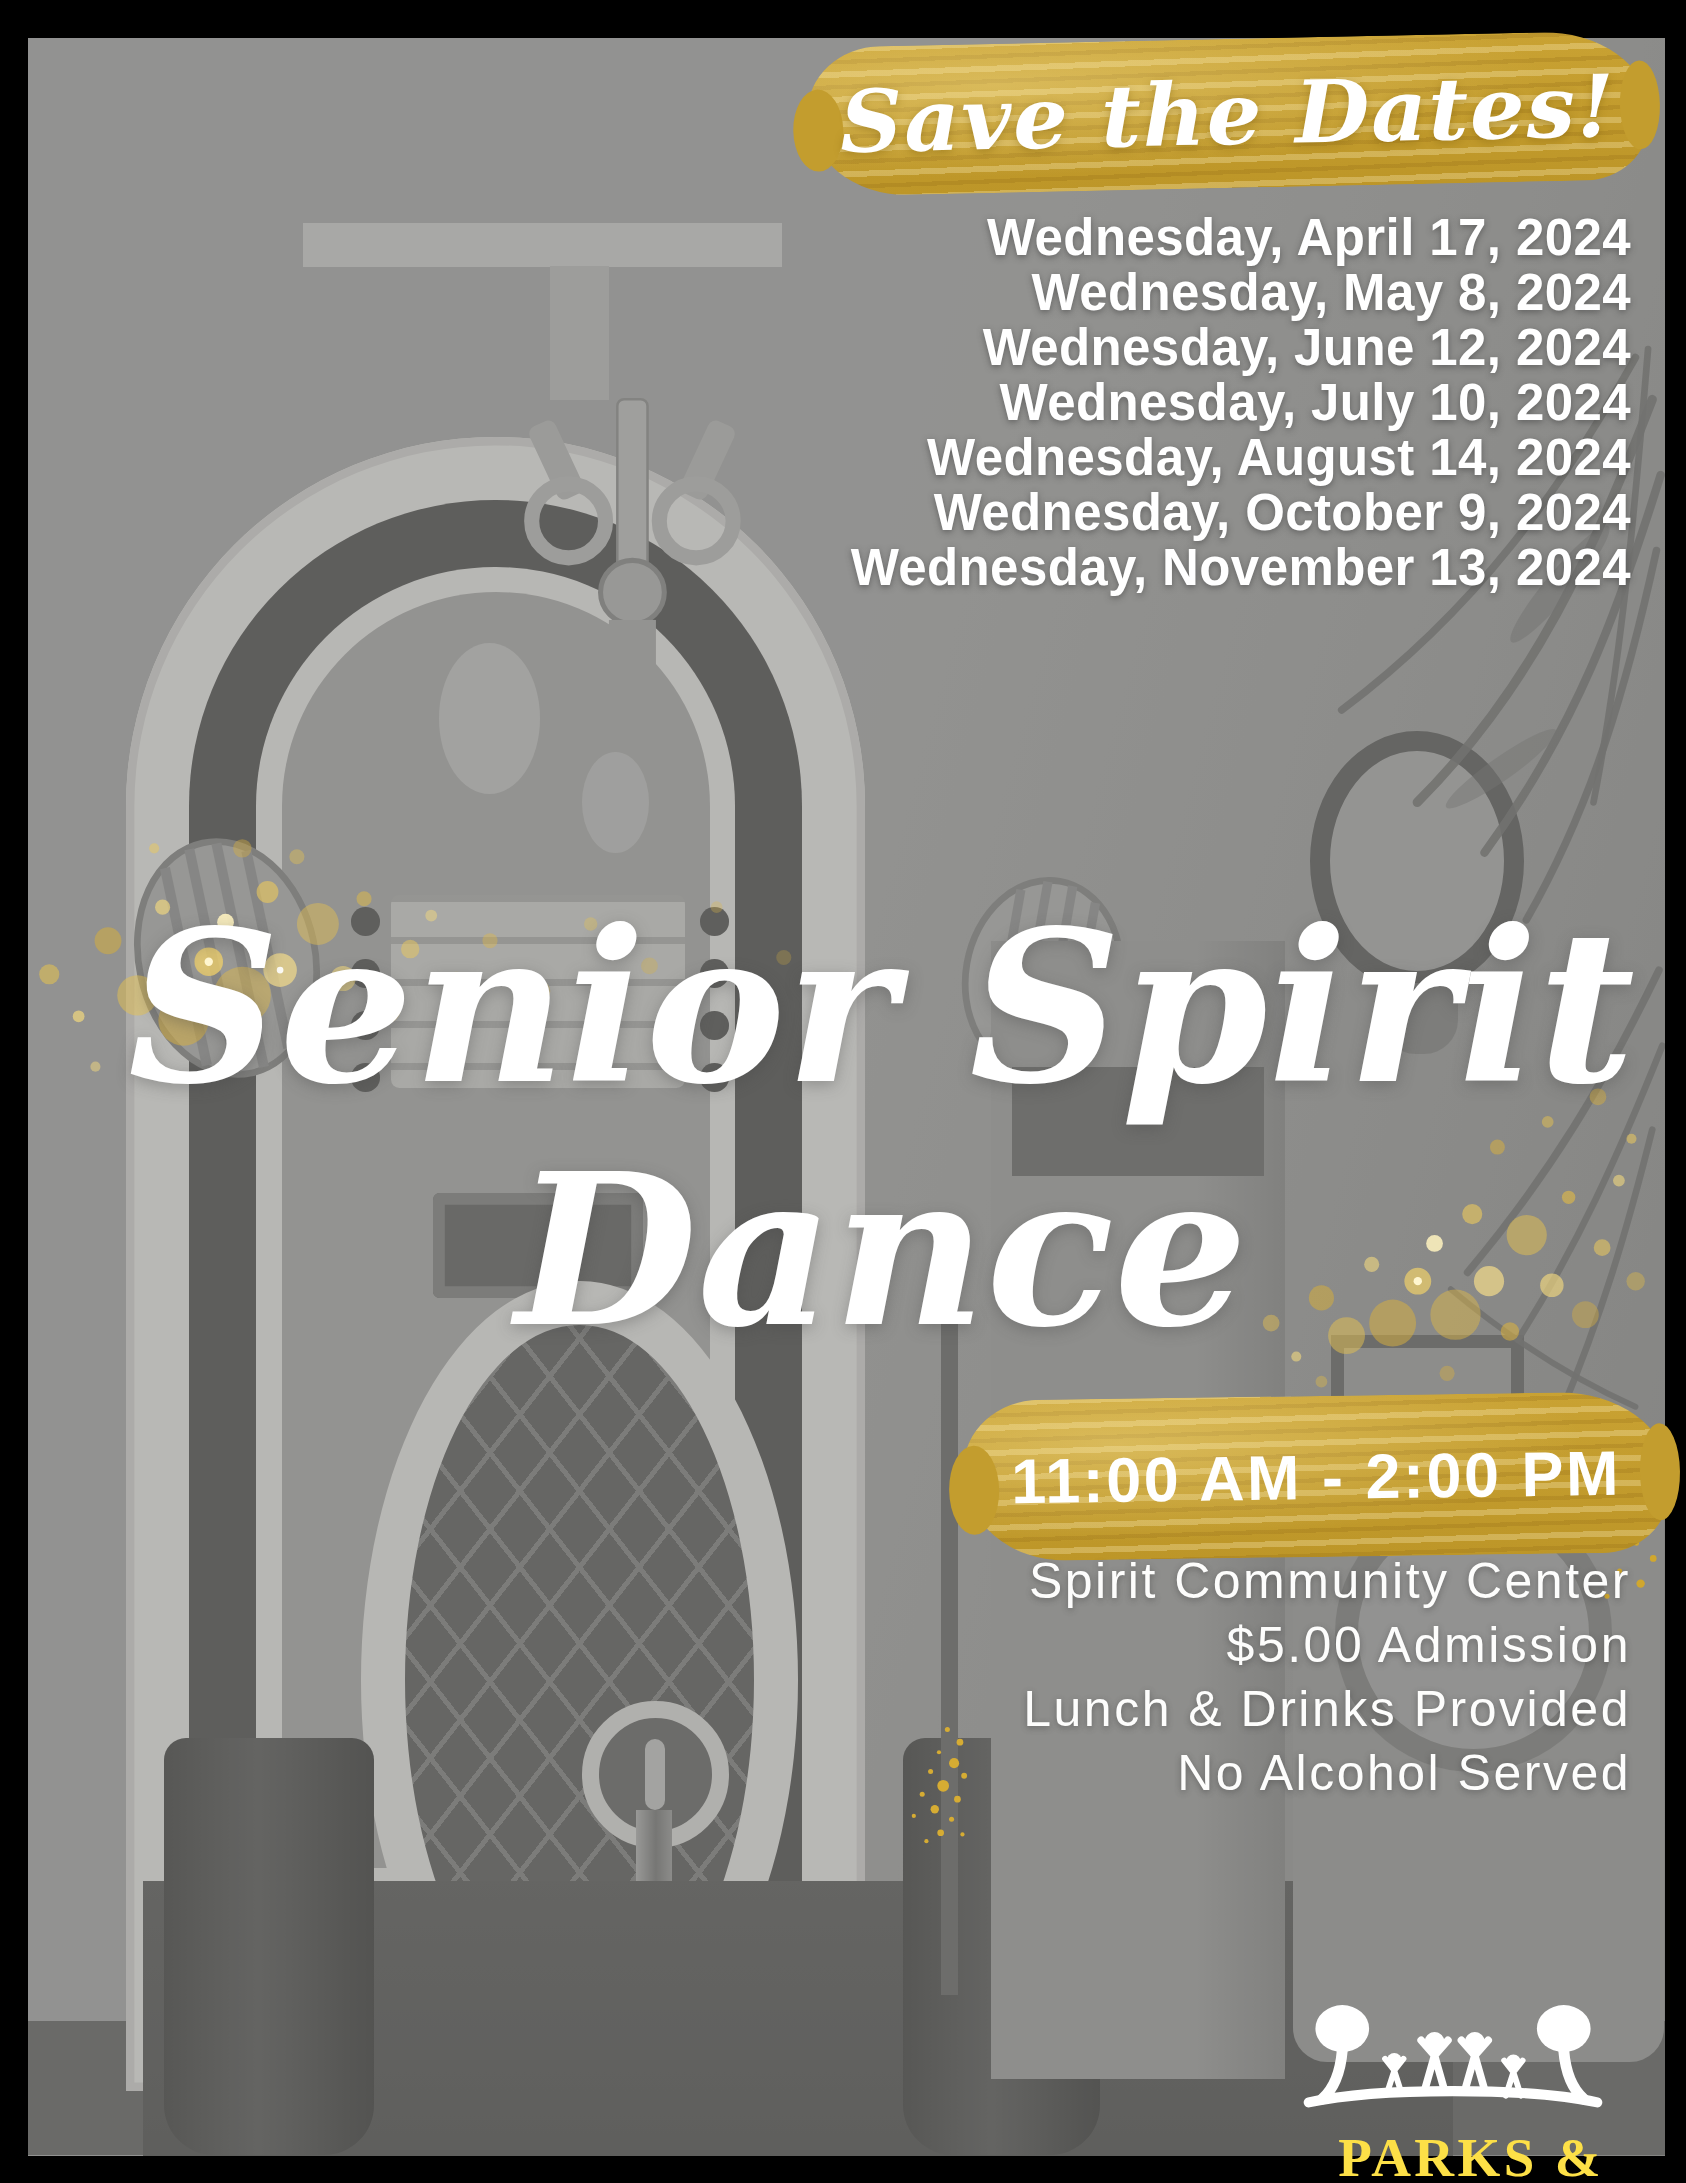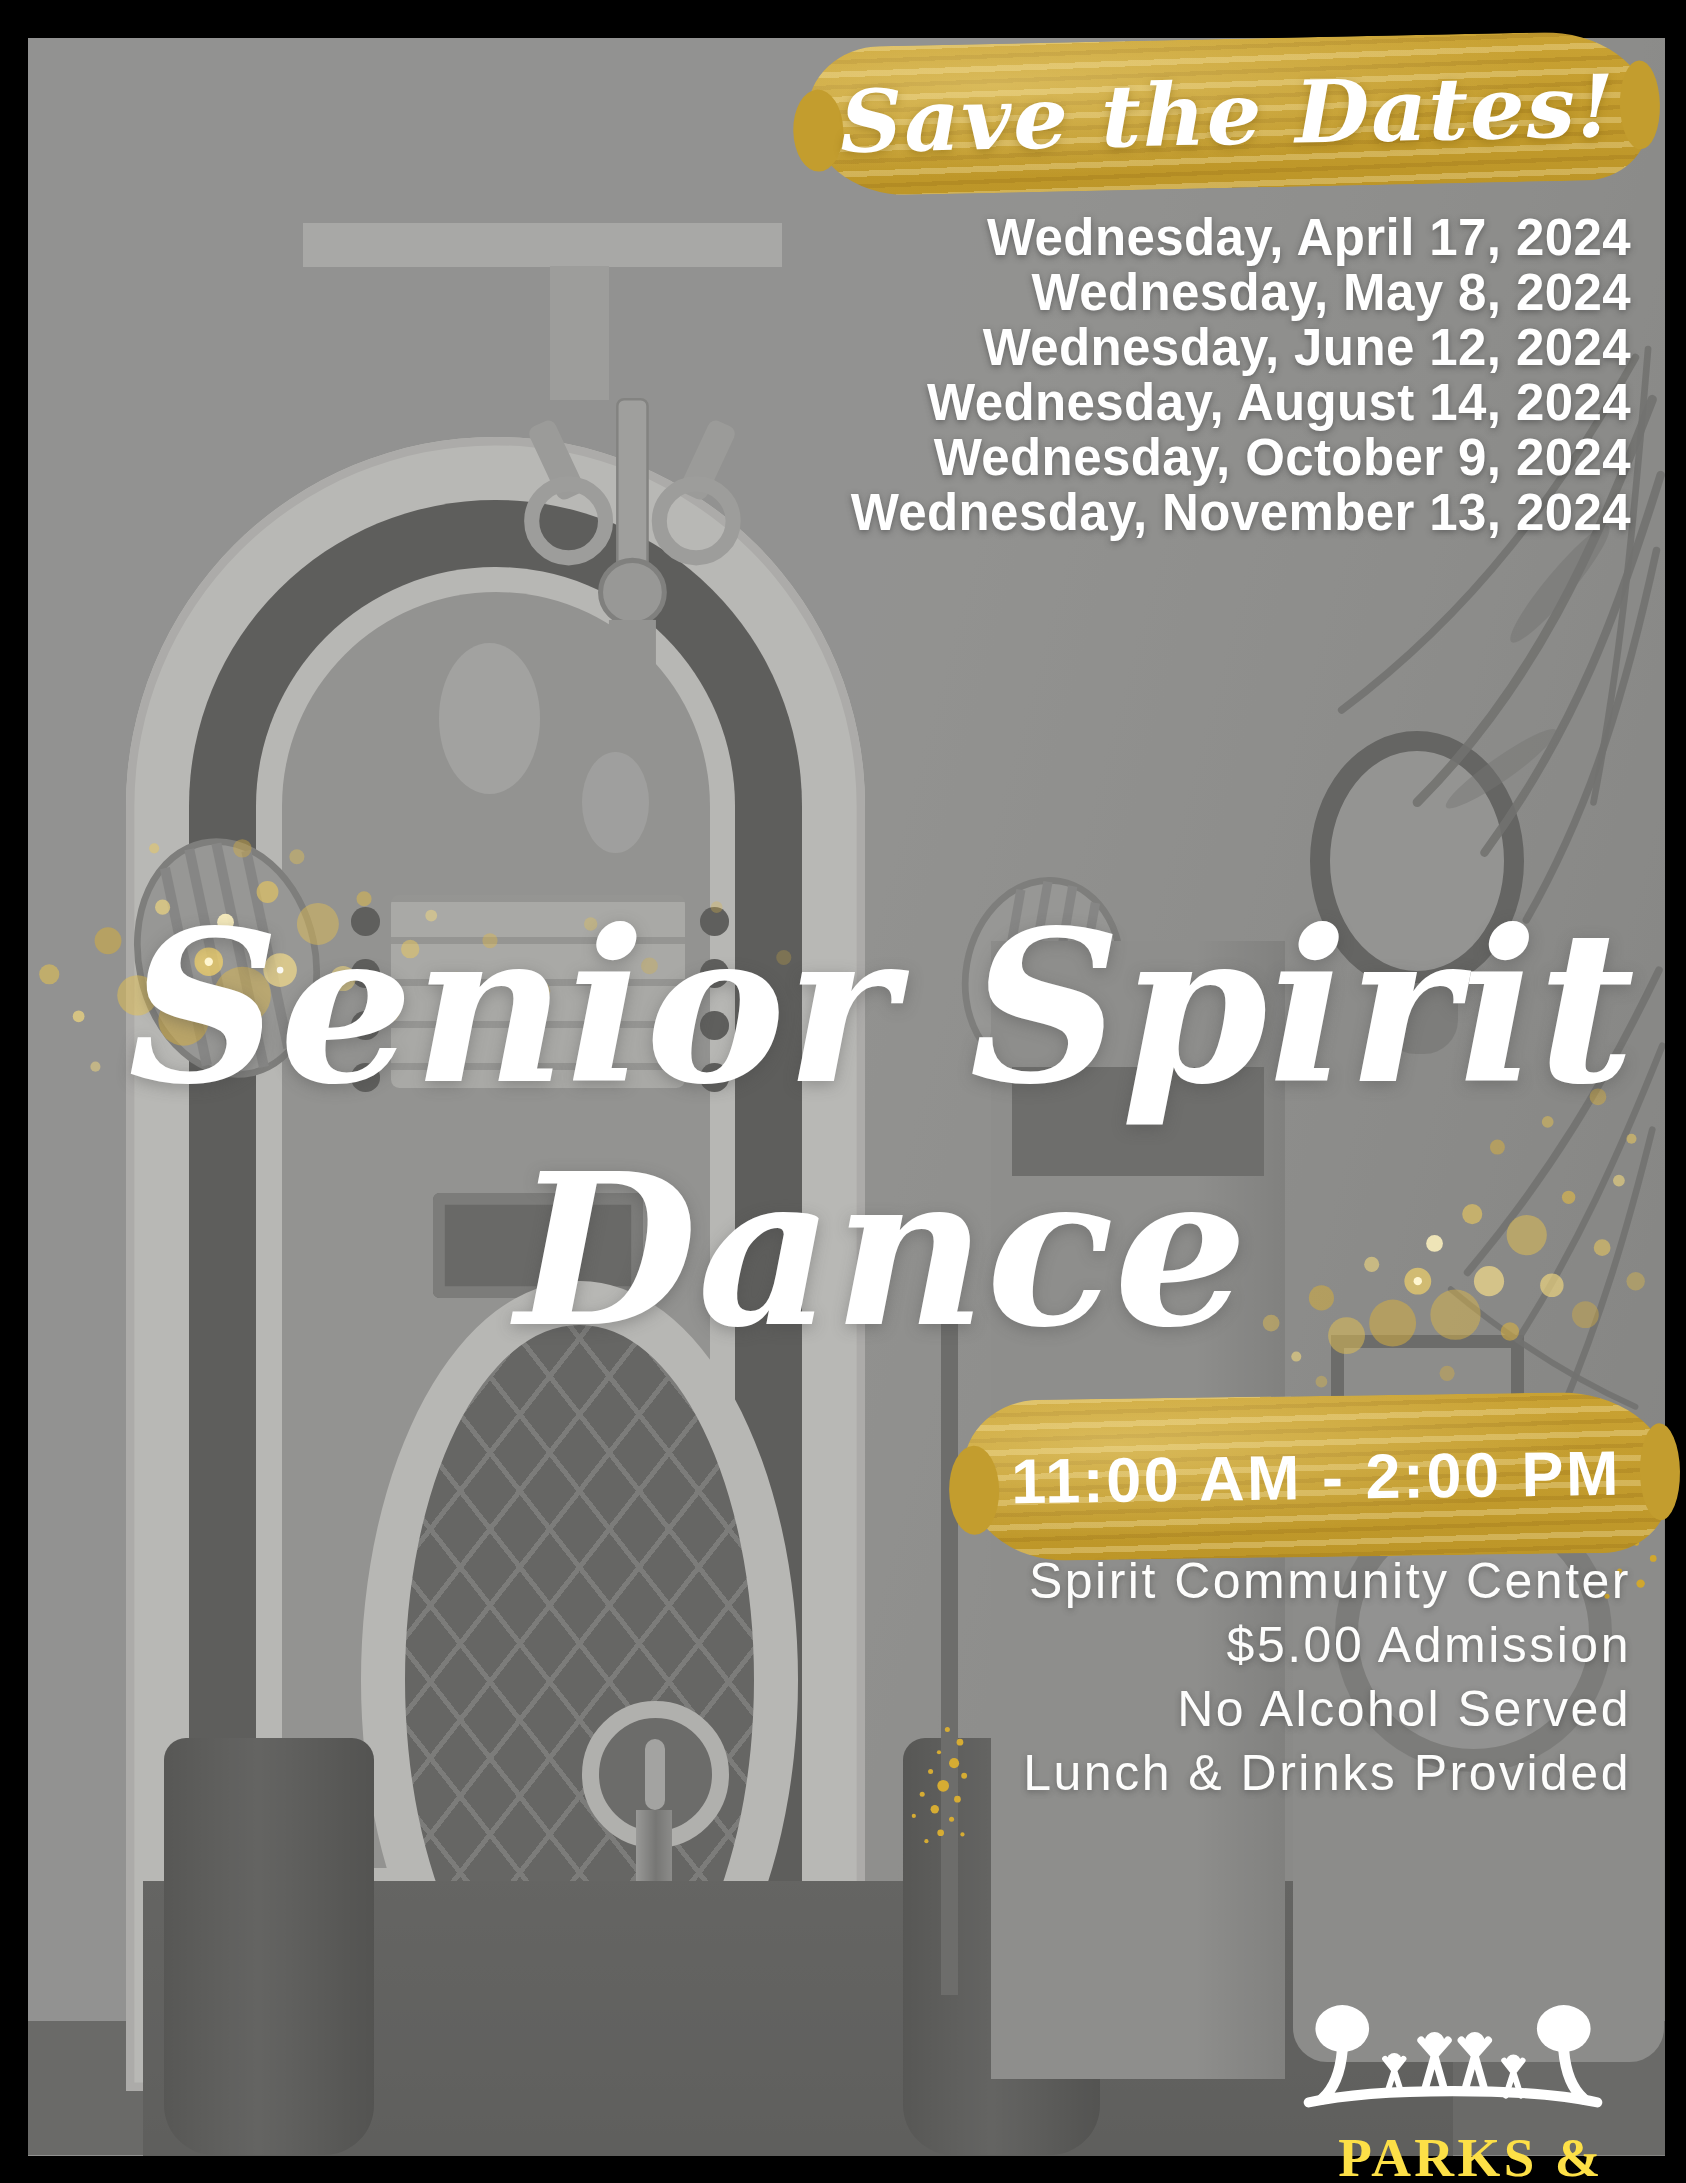--- a/index.html
+++ b/index.html
@@ -283,37 +283,38 @@
   </div>
 
   <div class="brush brush-header">
     <div class="save-dates script">Save the Dates!</div>
   </div>
 
   <div class="dates">
     <div>Wednesday, April 17, 2024</div>
     <div>Wednesday, May 8, 2024</div>
     <div>Wednesday, June 12, 2024</div>
+    <div>Wednesday, July 10, 2024</div>
     <div>Wednesday, August 14, 2024</div>
     <div>Wednesday, October 9, 2024</div>
     <div>Wednesday, November 13, 2024</div>
   </div>
 
   <div class="title-line title1 script">Senior Spirit</div>
   <div class="title-line title2 script">Dance</div>
 
   <div class="brush brush-time">
     <div class="time-text">11:00 AM - 2:00 PM</div>
   </div>
 
   <div class="details">
     <div>Spirit Community Center</div>
     <div>$5.00 Admission</div>
+    <div>Lunch &amp; Drinks Provided</div>
     <div>No Alcohol Served</div>
-    <div>Lunch &amp; Drinks Provided</div>
   </div>
 
   <div class="logo">
     <svg width="302" height="126" viewBox="0 0 360 150">
       <g stroke="#fff" fill="none" stroke-linecap="round">
         <ellipse cx="48" cy="34" rx="32" ry="28" fill="#fff" stroke="none"></ellipse>
         <path d="M48,60 C46,84 40,104 24,118" stroke-width="13"></path>
         <ellipse cx="312" cy="34" rx="32" ry="28" fill="#fff" stroke="none"></ellipse>
         <path d="M312,60 C314,84 320,104 336,118" stroke-width="13"></path>
         <path d="M8,122 C90,104 270,104 352,122" stroke-width="12"></path>

